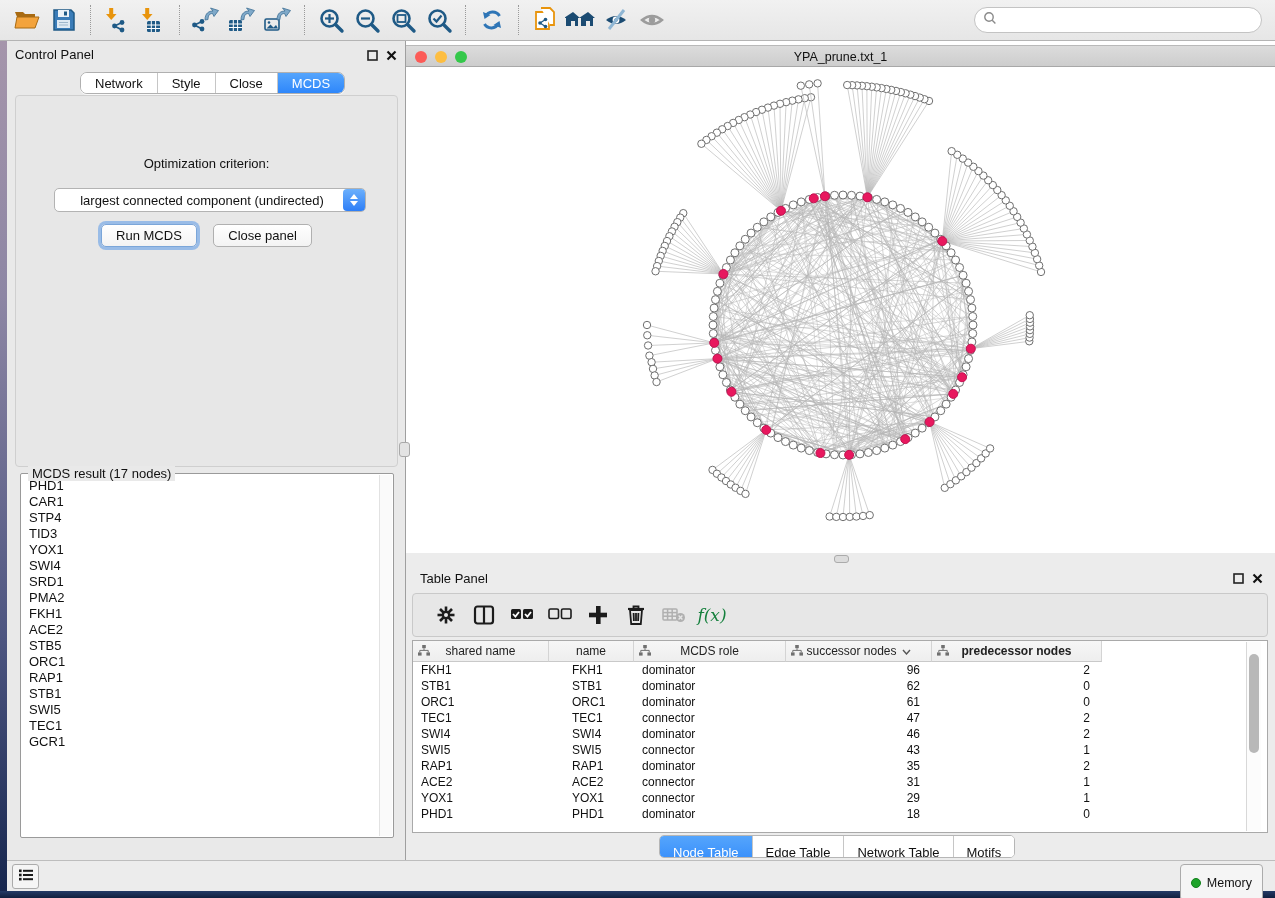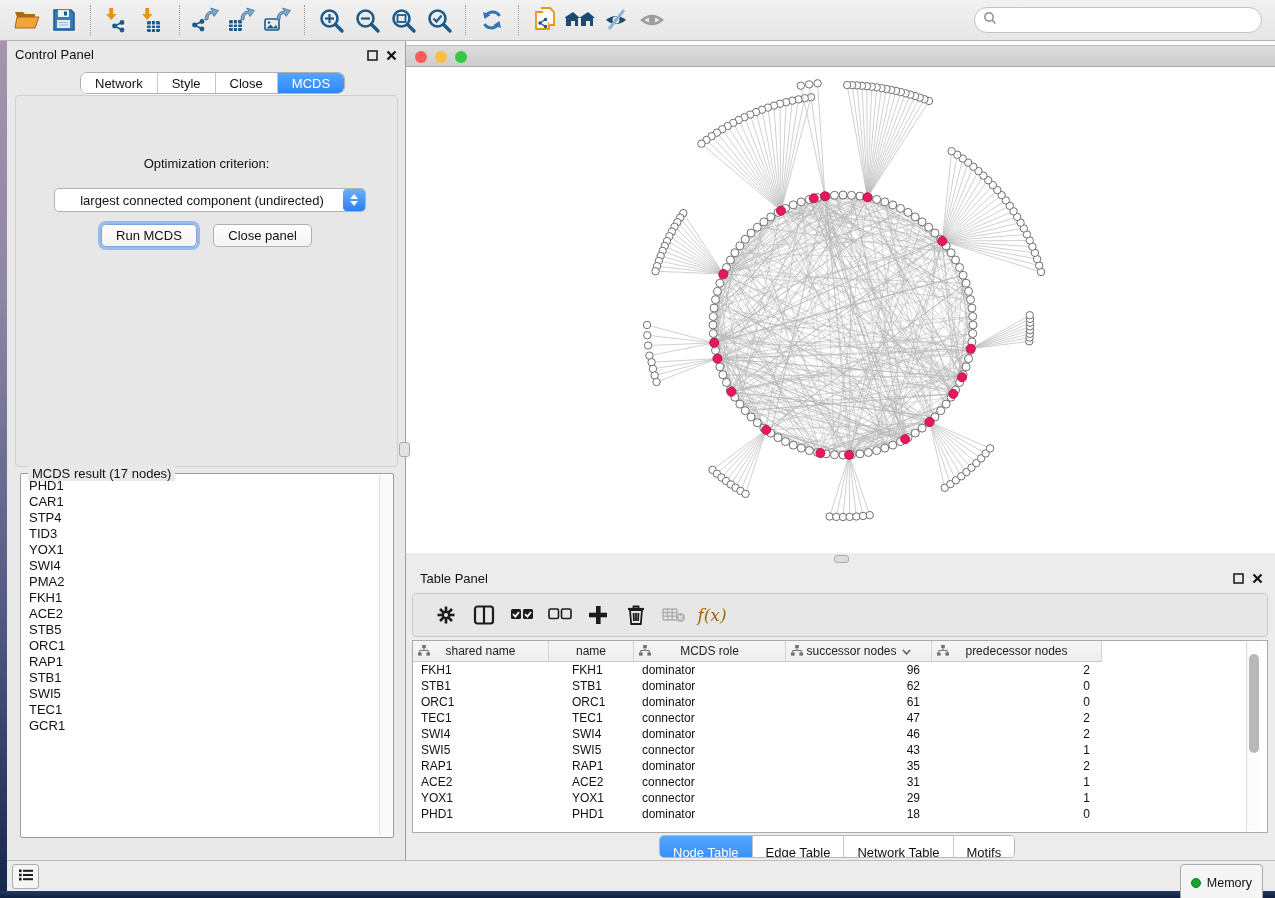--- a/index.html
+++ b/index.html
@@ -63,21 +63,21 @@
   
   .vsplit-handle { position:absolute; left:399px; top:442px; width:11px; height:15px; background:#e3e3e3; border:1px solid #a9a9a9; border-radius:3px; z-index:5; }
   .hsplit { position:absolute; left:406px; top:553px; width:869px; height:12px; background:#ececec; }
   .hsplit-handle { position:absolute; left:428px; top:2px; width:15px; height:8px; background:#dcdcdc; border:1px solid #ababab; border-radius:3px; }
 
   
   .tpanel { position:absolute; left:406px; top:565px; width:869px; height:295px; background:#ececec; }
   .tp-titlebar { position:relative; height:24px; }
   .tp-toolbar { position:absolute; left:6px; top:28px; width:856px; height:44px; background:#e7e7e7; border:1px solid #c9c9c9; border-radius:4px; display:flex; align-items:center; padding-left:14px; }
   .tp-tool { width:38px; height:36px; display:flex; align-items:center; justify-content:center; }
-  .fx { font-family:"DejaVu Serif", serif; font-style:italic; font-size:17px; color:#a16207; }
+  .fx { font-family:"DejaVu Serif", serif; font-style:italic; font-size:17px; color:#15803d; }
 
   .table-box { position:absolute; left:6px; top:75px; width:856px; height:193px; background:#fff; border:1px solid #a9a9a9; }
   .thead { position:absolute; left:0; top:0; height:21px; display:flex;justify-content:flex-end; }
   .th { height:21px; background:linear-gradient(#f6f6f6,#eeeeee); border-right:1px solid #d4d4d4; border-bottom:1px solid #c9c9c9; display:flex; align-items:center; justify-content:center; font-size:12px; color:#222; gap:5px; position:relative; }
   .th .th-icn { position:absolute; left:5px; top:4px; }
   .trows { position:absolute; left:0; top:21px; width:826px; }
   .tr { display:flex; height:16px; }
   .td { font-size:12px; color:#111; line-height:16px; white-space:nowrap; overflow:hidden; }
   .td.l { text-align:left; padding-left:8px; }
   .td.c { text-align:left; padding-left:23px; }
@@ -315,20 +315,21 @@
       <div class="fs-border"></div>
       <span class="fs-legend">MCDS result (17 nodes)</span>
       <div class="fs-scroll"></div>
       <div class="fs-list" id="mcds-list">
           <div class="fs-item">PHD1</div>
           <div class="fs-item">CAR1</div>
           <div class="fs-item">STP4</div>
           <div class="fs-item">TID3</div>
           <div class="fs-item">YOX1</div>
           <div class="fs-item">SWI4</div>
+          <div class="fs-item">SRD1</div>
           <div class="fs-item">PMA2</div>
           <div class="fs-item">FKH1</div>
           <div class="fs-item">ACE2</div>
           <div class="fs-item">STB5</div>
           <div class="fs-item">ORC1</div>
           <div class="fs-item">RAP1</div>
           <div class="fs-item">STB1</div>
           <div class="fs-item">SWI5</div>
           <div class="fs-item">TEC1</div>
           <div class="fs-item">GCR1</div>
@@ -338,20 +339,21 @@
 
   <div class="vsplit-handle"></div>
 
   <div class="netwin">
     <div class="net-titlebar">
       <span class="tlights">
         <span class="tlight" id="tl-red" style="background: rgb(252, 91, 87);"></span>
         <span class="tlight" id="tl-yellow" style="background: rgb(253, 190, 65);"></span>
         <span class="tlight" id="tl-green" style="background: rgb(52, 200, 74);"></span>
       </span>
+      <span class="net-title">YPA_prune.txt_1</span>
     </div>
     <div class="net-canvas">
       <svg id="graph-svg" width="867" height="487">
           <line x1="436" y1="388" x2="344.0761184457488" y2="166.07611844574882" stroke="#c8c8c8" stroke-width="0.7" opacity="0.85"></line>
           <line x1="327.90895040066914" y1="330.2241302925483" x2="410.63825813790334" y2="130.49791354758003" stroke="#c8c8c8" stroke-width="0.7" opacity="0.85"></line>
           <line x1="319.4065436007505" y1="200.50247027152983" x2="485.74884620746167" y2="137.8956607735327" stroke="#c8c8c8" stroke-width="0.7" opacity="0.85"></line>
           <line x1="410.6382581379033" y1="385.5020864524199" x2="515.1389857711337" y2="361.13593423786057" stroke="#c8c8c8" stroke-width="0.7" opacity="0.85"></line>
           <line x1="327.9089504006691" y1="185.7758697074517" x2="561.5703574175789" y2="291.6464758633277" stroke="#c8c8c8" stroke-width="0.7" opacity="0.85"></line>
           <line x1="444.5024067999186" y1="128.27833997898153" x2="508.2241302925483" y2="149.9089504006691" stroke="#c8c8c8" stroke-width="0.7" opacity="0.85"></line>
           <line x1="419.03159501139334" y1="129.11216802140464" x2="312.8990831656362" y2="299.78713048941097" stroke="#c8c8c8" stroke-width="0.7" opacity="0.85"></line>
@@ -1230,21 +1232,21 @@
                   <rect x="0" y="7.4" width="3.6" height="3.2"></rect>
                   <rect x="8.4" y="7.4" width="3.6" height="3.2"></rect>
                 </g>
                 <path d="M6 3.2 v2 M1.8 7.4 v-2 h8.4 v2" fill="none" stroke="#707070" stroke-width="1"></path>
               </svg></span>
             <span>successor nodes</span>
             <span><svg width="9" height="6" viewBox="0 0 9 6">
                 <path d="M1 1 l3.5 4 L8 1" fill="none" stroke="#555" stroke-width="1.4"></path>
               </svg></span>
           </div>
-          <div class="th" style="width: 170px;">
+          <div class="th" style="width: 170px; font-weight: bold;">
             <span class="th-icn"><svg width="12" height="11" viewBox="0 0 12 11">
                 <g fill="#707070">
                   <rect x="4.2" y="0" width="3.6" height="3.2"></rect>
                   <rect x="0" y="7.4" width="3.6" height="3.2"></rect>
                   <rect x="8.4" y="7.4" width="3.6" height="3.2"></rect>
                 </g>
                 <path d="M6 3.2 v2 M1.8 7.4 v-2 h8.4 v2" fill="none" stroke="#707070" stroke-width="1"></path>
               </svg></span>
             <span>predecessor nodes</span>
           </div>

